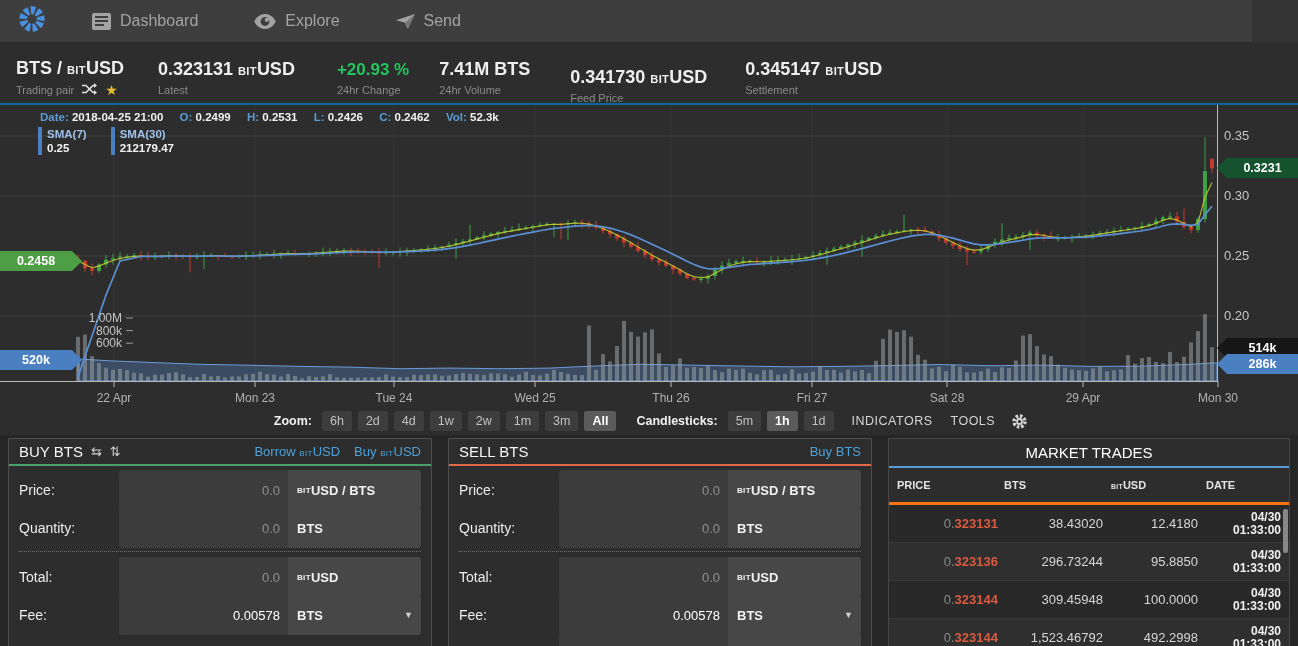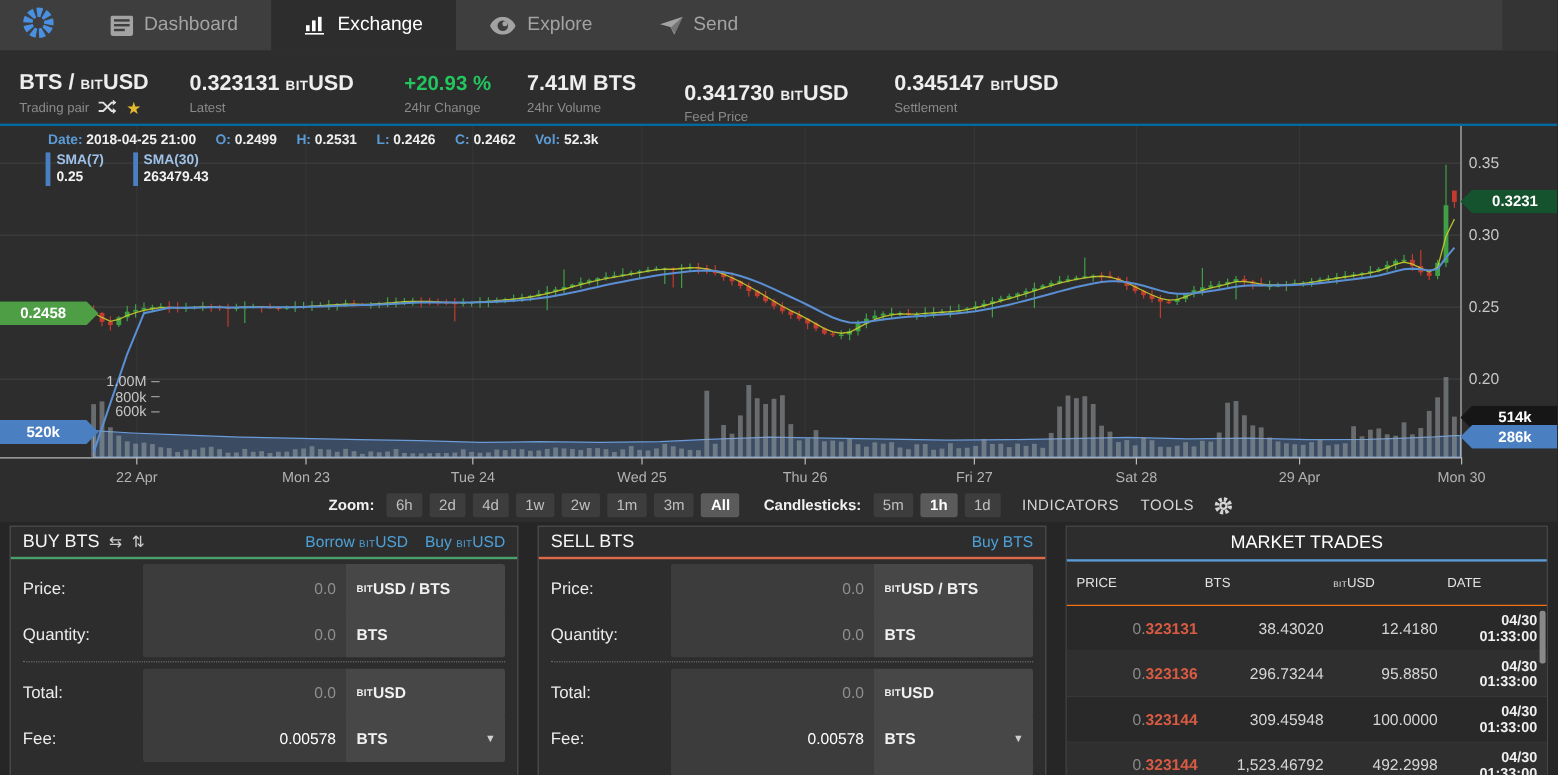--- a/index.html
+++ b/index.html
@@ -93,21 +93,21 @@
   .qmark { width:14px; height:14px; border:1px solid #bbb; border-radius:50%; font-size:10px;
     display:inline-flex; align-items:center; justify-content:center; margin-left:6px; color:#ccc; font-weight:normal; }
   .dotted { border-top:1px dotted #6e6e6e; margin:2px 0 10px 0; }
 
   
   .ttabs { display:flex; height:29px; }
   .ttab { display:flex; align-items:center; font-size:15px; cursor:pointer; }
   .ttab.my { width:212px; padding-left:12px; color:#9a9a9a; }
   .ttab.market { flex:1; justify-content:center; color:#fff; border-bottom:2px solid #5b9bd5; }
   .tcols { display:grid; grid-template-columns:101px 105px 95px 1fr; padding:0 8px; height:37px;
-    align-items:center; font-size:11px; font-weight:normal; color:#e3e3e3; border-bottom:1px solid #f97316; }
+    align-items:center; font-size:11px; font-weight:bold; color:#e3e3e3; border-bottom:3px solid #f97316; }
   .tcols div:nth-child(2){ padding-left:6px; } .tcols div:nth-child(3){ padding-left:8px; }
   .tcols div:nth-child(4){ padding-left:8px; }
   .trow { display:grid; grid-template-columns:101px 105px 95px 1fr; padding:0 8px; height:38px;
     align-items:center; font-size:13px; color:#d6d6d6; border-bottom:1px solid #383838; }
   .trow > div { text-align:right; }
   .trow:nth-child(odd){ background:#292929; } .trow:nth-child(even){ background:#2f2f2f; }
   .tprice { font-weight:bold; } .tprice .dim { color:#8a8a8a; font-weight:normal; } .tprice .hot { color:#d95b43; }
   .tdate { font-size:12px; font-weight:bold; color:#f0f0f0; line-height:13px; }
   .scroll-thumb { position:absolute; right:1px; top:70px; width:5px; height:44px; background:#888;
     border-radius:2px; }
@@ -128,31 +128,20 @@
     <div class="nav-item">
       <span class="nicon">
         <svg width="19" height="17" viewBox="0 0 19 17">
             <rect x="0" y="0" width="19" height="17" rx="2" fill="#a3a3a3"></rect>
             <rect x="3" y="3" width="13" height="2" fill="#3e3e3e"></rect>
             <rect x="3" y="7" width="13" height="2" fill="#3e3e3e"></rect>
             <rect x="3" y="11" width="9" height="2" fill="#3e3e3e"></rect>
           </svg>
       </span>
       <span>Dashboard</span>
-    </div>
-    <div class="nav-item active">
-      <span class="nicon">
-        <svg width="18" height="16" viewBox="0 0 18 16">
-            <rect x="1" y="8" width="3" height="5" fill="#fff"></rect>
-            <rect x="6" y="4" width="3" height="9" fill="#fff"></rect>
-            <rect x="11" y="1" width="3" height="12" fill="#fff"></rect>
-            <rect x="0" y="14.5" width="16" height="1.5" fill="#fff"></rect>
-          </svg>
-      </span>
-      <span>Exchange</span>
     </div>
     <div class="nav-item">
       <span class="nicon">
         <svg width="22" height="15" viewBox="0 0 22 15">
             <path d="M11 0C5 0 1.2 5 0.4 7.5 1.2 10 5 15 11 15s9.8-5 10.6-7.5C20.8 5 17 0 11 0z" fill="#a3a3a3"></path>
             <circle cx="11" cy="7.5" r="4.4" fill="#3e3e3e"></circle>
             <circle cx="12.8" cy="5.8" r="2.1" fill="#a3a3a3"></circle>
           </svg>
       </span>
       <span>Explore</span>
@@ -748,21 +737,21 @@
       <span class="ll">C:</span> <span class="lv">0.2462</span>
       <span class="ll">Vol:</span> <span class="lv">52.3k</span>
     </div>
     <div class="sma-row">
       <div class="sma-box">
         <div class="sl">SMA(7)</div>
         <div class="sv">0.25</div>
       </div>
       <div class="sma-box">
         <div class="sl">SMA(30)</div>
-        <div class="sv">263479.43</div>
+        <div class="sv">212179.47</div>
       </div>
     </div>
 
     <div id="price-ticks">
         <div class="axis-label" style="left: 1224px; top: 23px;">0.35</div>
         <div class="axis-label" style="left: 1224px; top: 83px;">0.30</div>
         <div class="axis-label" style="left: 1224px; top: 143px;">0.25</div>
         <div class="axis-label" style="left: 1224px; top: 203px;">0.20</div>
       </div>
     <div class="vol-ticks" id="vol-ticks">

